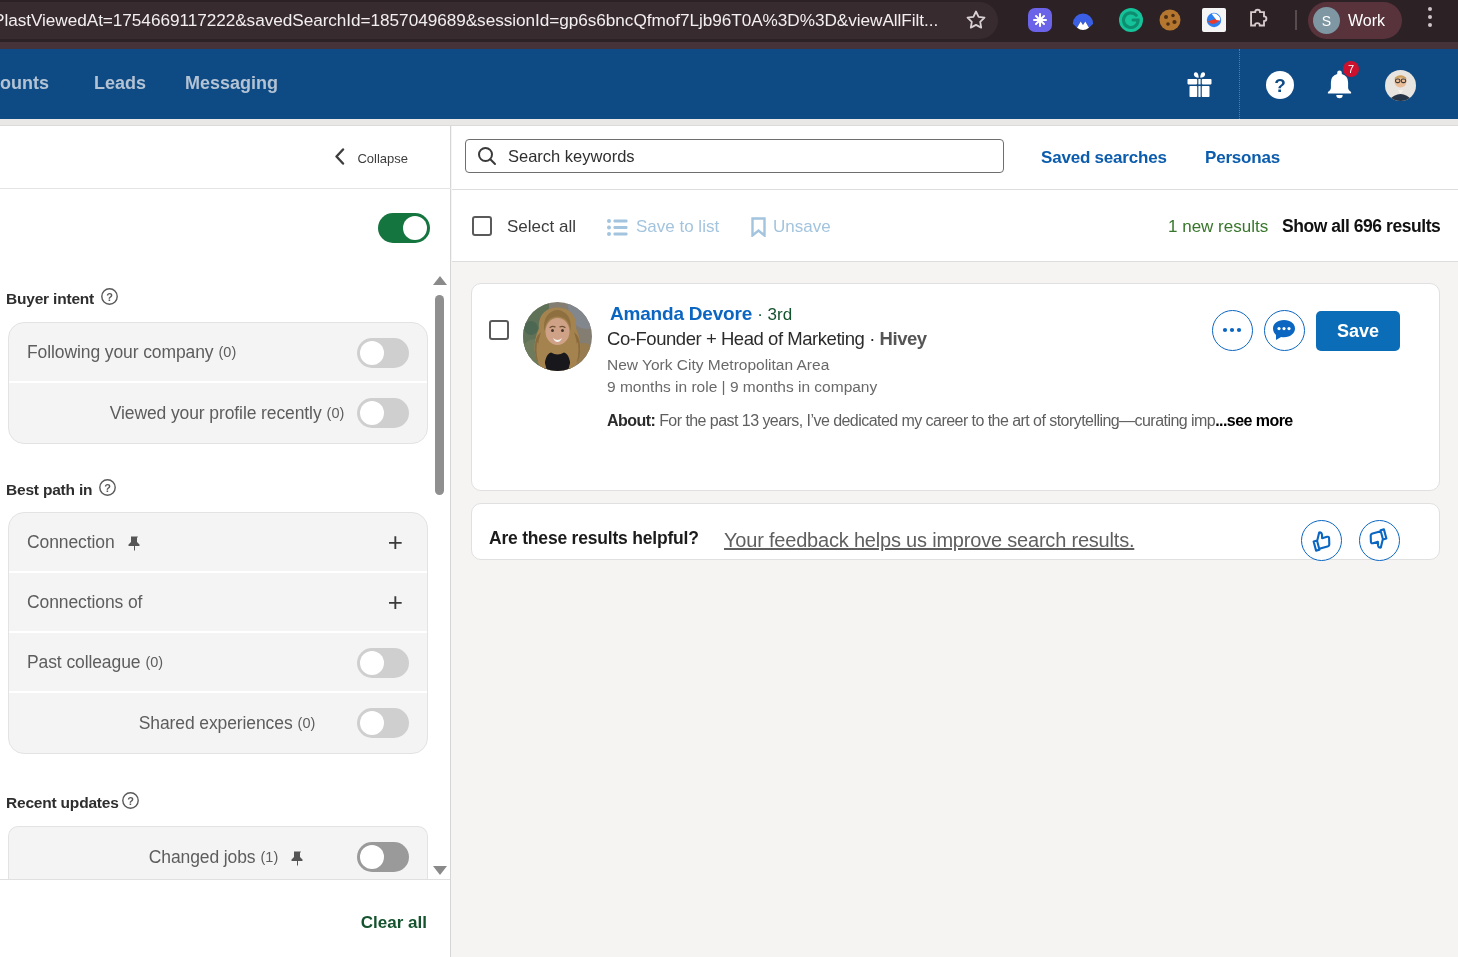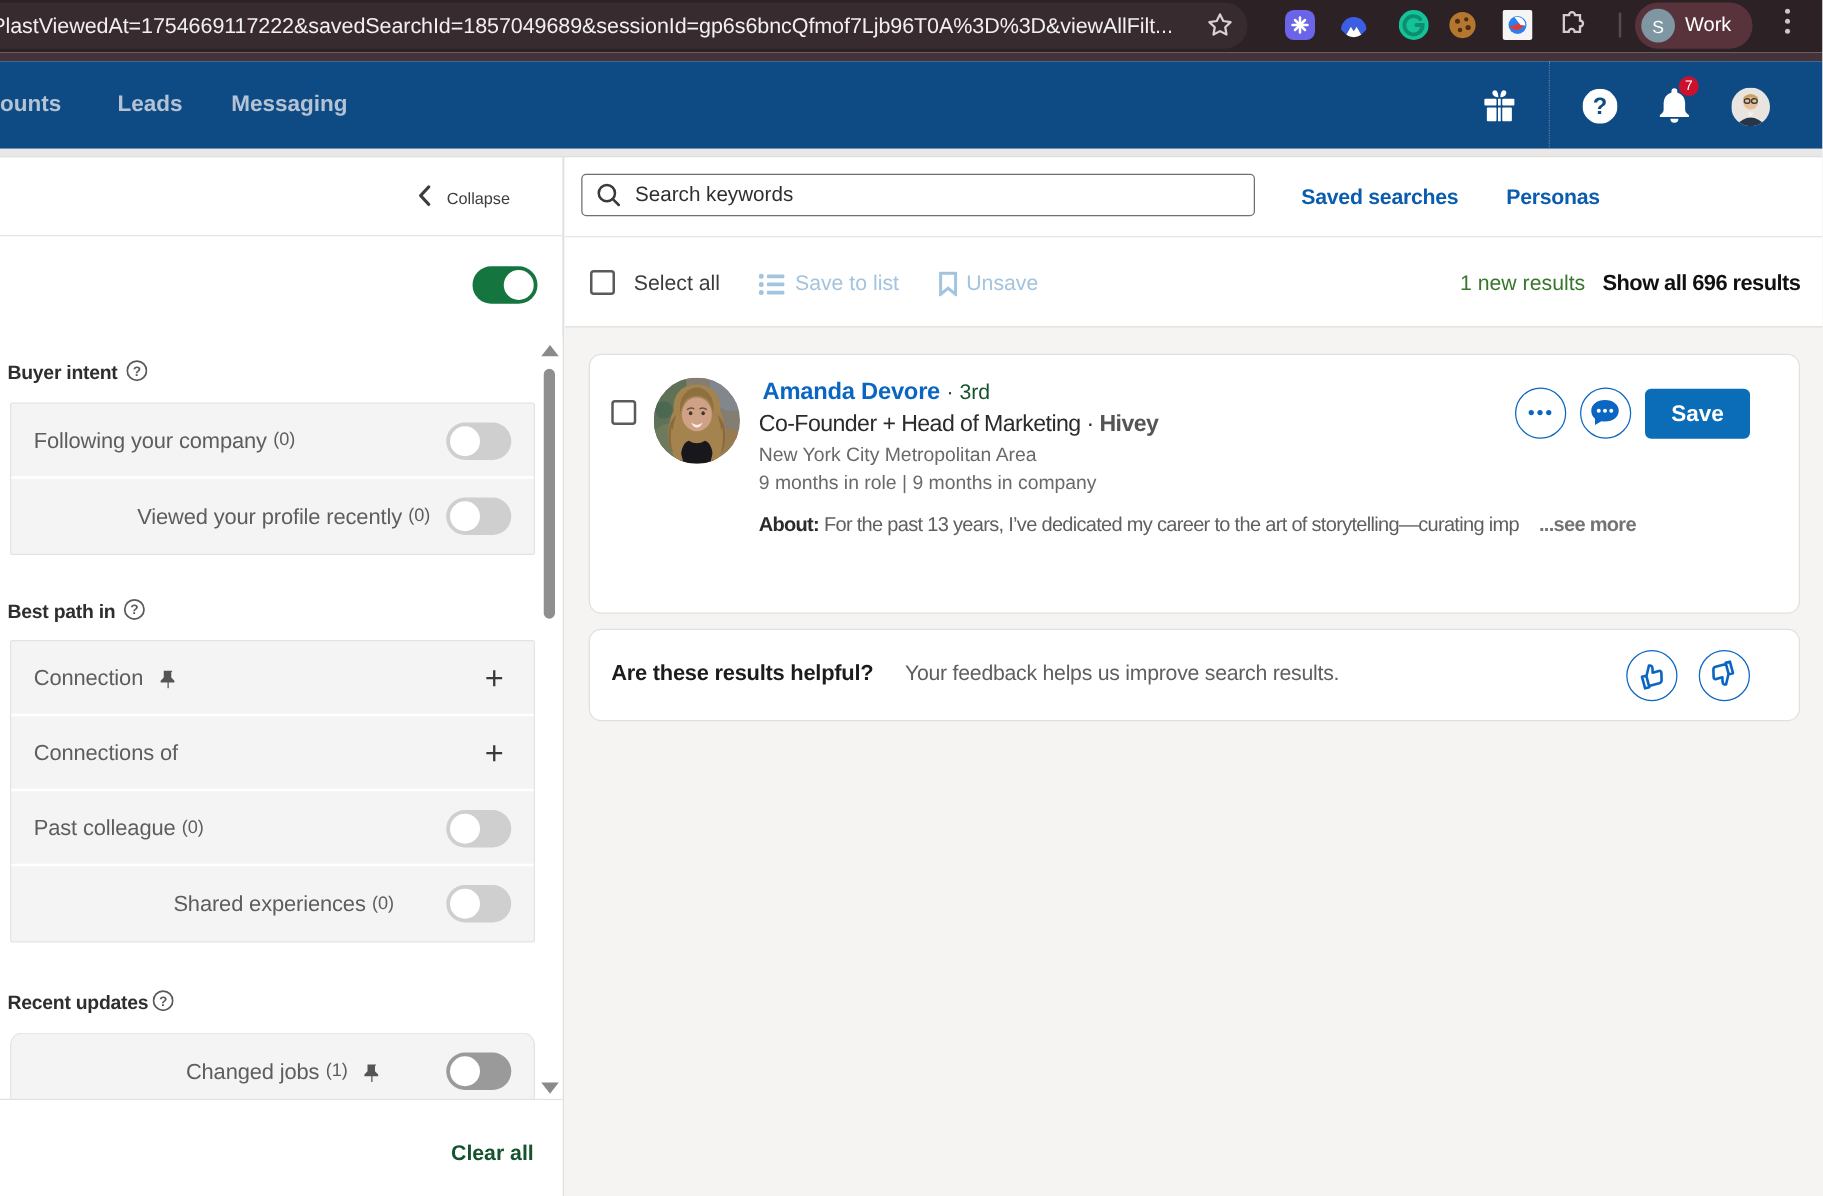--- a/index.html
+++ b/index.html
@@ -32,21 +32,21 @@
 .collapse { position:absolute; right:42px; top:20px; color:#3d3d3d; font-size:13px; }
 .sb-div1 { position:absolute; left:0; top:62px; width:451px; border-top:1px solid #e4e4e4; }
 .savesearch { position:absolute; left:33px; top:92px; font-size:17px; font-weight:bold; color:#1c1c1c; letter-spacing:-0.2px; }
 .toggle { width:52px; height:30px; border-radius:15px; position:absolute; }
 .toggle .knob { position:absolute; top:3px; width:24px; height:24px; border-radius:50%; background:#fff; }
 .t-on { background:#15753f; } .t-on .knob { right:3px; }
 .t-off { background:#cfcfcf; } .t-off .knob { left:3px; }
 .t-off2 { background:#9a9a9a; } .t-off2 .knob { left:3px; }
 .sb-h { position:absolute; font-size:15.5px; font-weight:bold; color:#2e2e2e; letter-spacing:-0.2px; }
 .qicon { position:absolute; width:17px; height:17px; }
-.group { position:absolute; left:8px; width:420px; background:#f4f4f4; border:1px solid #e3e3e3; border-radius:2px; }
+.group { position:absolute; left:8px; width:420px; background:#f4f4f4; border:1px solid #e3e3e3; border-radius:16px; }
 .grow { position:relative; height:60px; border-bottom:2px solid #fff; display:flex; align-items:center; }
 .grow:last-child { border-bottom:none;justify-content:center; }
 .grow .lbl { margin-left:18px; font-size:17.5px; color:#5d5d5d; letter-spacing:-0.1px; }
 .grow .cnt { font-size:14.5px; color:#5d5d5d; margin-left:5px; }
 .grow .tg { right:18px; top:15px; }
 .plus { position:absolute; right:24px; font-size:26px; font-weight:400; color:#3a3a3a; }
 .pin { display:inline-block; margin-left:12px; position:relative; top:1px; }
 .sb-foot { position:absolute; left:0; top:753px; width:450px; border-top:1px solid #e0e0e0; background:#fff; height:78px; }
 .clearall { position:absolute; right:23px; top:33px; font-size:17px; font-weight:bold; color:#14532d; }
 
@@ -62,36 +62,36 @@
 .searchbox span { color:#2f2f2f; font-size:16.5px; margin-left:10px;text-align:center; }
 .tablinks { position:absolute; top:22px; font-size:17px; font-weight:bold; color:#0b5cad; letter-spacing:-0.2px; }
 .h-div1 { position:absolute; left:0; top:63px; width:1006px; border-top:1px solid #dddddd; }
 .cb { width:20px; height:20px; border:2px solid #5a5a5a; border-radius:3px; background:#fff; }
 .toolbar { position:absolute; left:0; top:64px; width:1006px; height:71px; background:#fff; }
 .tb-item { position:absolute; top:26px; }
 .h-div2 { position:absolute; left:0; top:135px; width:1006px; border-top:1px solid #dddddd; }
 
 .card { position:absolute; left:19px; width:969px; background:#fff; border:1px solid #e0e0e0; border-radius:10px; }
 .card1 { top:157px; height:208px; }
-.card2 { top:377px; height:74px; }
+.card2 { top:377px; height:57px; }
 .avatar1 { position:absolute; left:51px; top:18px; width:69px; height:69px; border-radius:50%; overflow:hidden; }
 .name { position:absolute; left:138px; top:19px; font-size:19px; font-weight:bold; color:#0b66c2; letter-spacing:-0.2px; }
 .deg { font-size:17px; font-weight:400; color:#14532d; letter-spacing:0; }
 .headline { position:absolute; left:135px; top:44px; font-size:18.5px; color:#2b2b2b; letter-spacing:-0.45px; }
 .headline b { color:#555; }
 .loc { position:absolute; left:135px; top:72px; font-size:15.5px; color:#696969; }
 .tenure { position:absolute; left:135px; top:94px; font-size:15.5px; color:#696969; }
 .about { position:absolute; left:135px; top:128px; font-size:16px; color:#5f5f5f; letter-spacing:-0.55px; }
 .about b.a1 { color:#2b2b2b; }
-.about b.sm { color:#737373;padding-left:16px; }
+.about b.sm { color:#000000; }
 .chip { position:absolute; left:135px; top:162px; height:32px; background:#ddf0fa; border-radius:5px; display:flex; align-items:center; padding:0 11px; font-size:15.5px; color:#2e2e2e; letter-spacing:-0.2px; }
 .circbtn { position:absolute; width:41px; height:41px; border:1.5px solid #0b66c2; border-radius:50%; background:#fff; }
 .savebtn { position:absolute; left:844px; top:27px; width:84px; height:40px; background:#0b6cb7; border-radius:5px; color:#fff; font-size:18px; font-weight:bold; display:flex; align-items:center; justify-content:center; }
 .fb-bold { position:absolute; left:17px; top:24px; font-size:17.5px; font-weight:bold; color:#1c1c1c; letter-spacing:-0.2px; }
-.fb-txt { position:absolute; left:252px; top:25px; font-size:17px; color:#5f5f5f; letter-spacing:-0.2px; }
+.fb-txt { position:absolute; left:252px; top:25px; font-size:20px; color:#5f5f5f; letter-spacing:-0.2px;text-decoration:underline; }
 </style>
 </head>
 <body>
 
 <div class="chrome">
   <div style="position:absolute;left:-30px;top:2px;width:1028px;height:37px;border-radius:19px;background:#382b30;"></div>
   <div class="urltext">PlastViewedAt=1754669117222&amp;savedSearchId=1857049689&amp;sessionId=gp6s6bncQfmof7Ljb96T0A%3D%3D&amp;viewAllFilt...</div>
   <svg class="star" width="24" height="24" viewBox="0 0 24 24">
       <path d="M12 3.5l2.6 5.3 5.9.9-4.3 4.1 1 5.8-5.2-2.7-5.2 2.7 1-5.8L3.5 9.7l5.9-.9z" fill="none" stroke="#d8d2d4" stroke-width="1.8" stroke-linejoin="round"></path>
     </svg>

